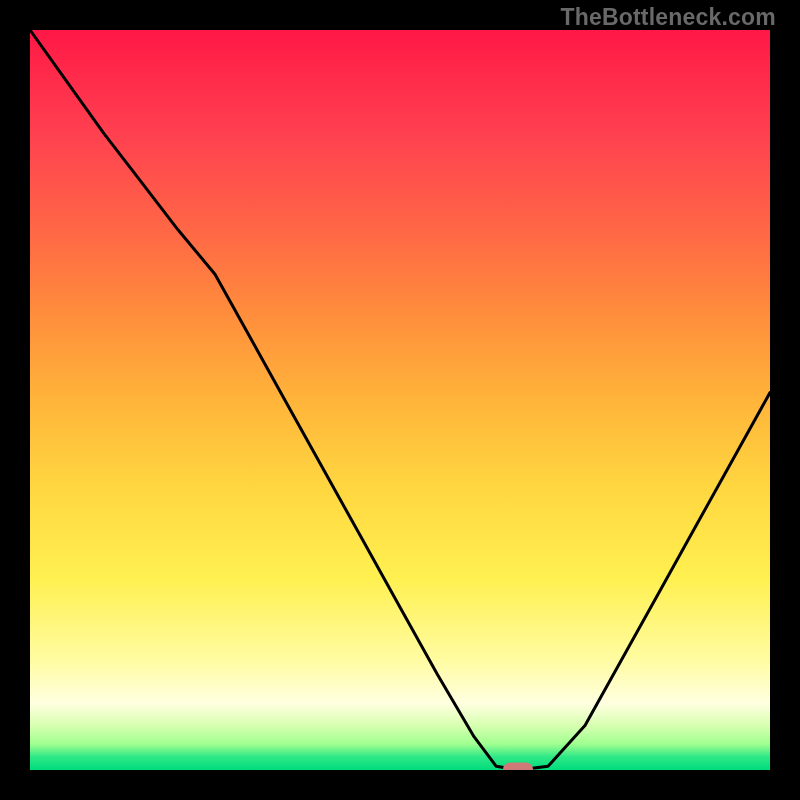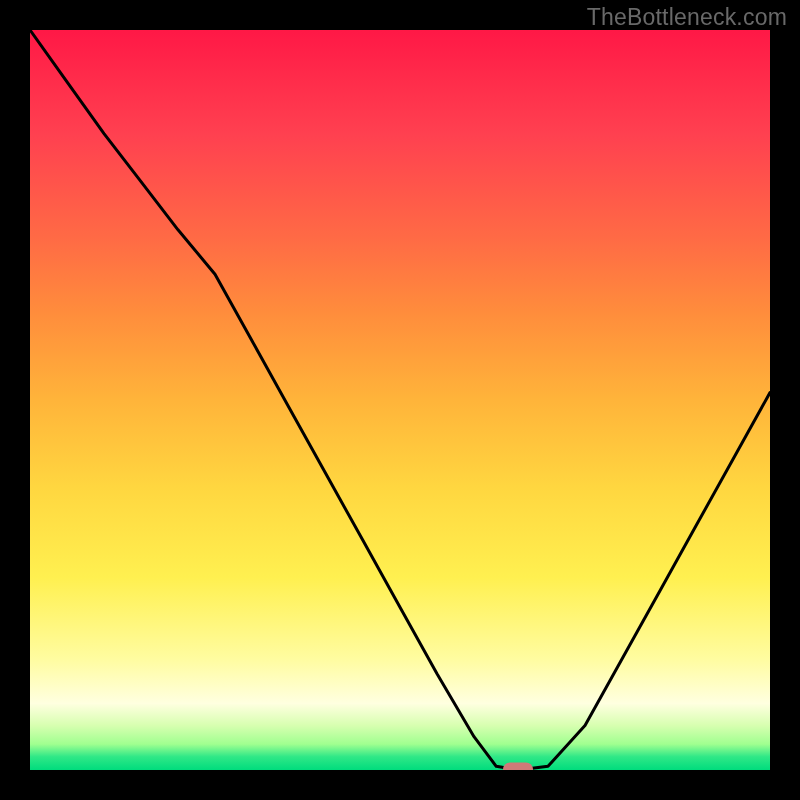--- a/index.html
+++ b/index.html
@@ -14,25 +14,25 @@
   .frame {
     position: absolute;
     left: 0;
     top: 0;
     width: 800px;
     height: 800px;
     background: #000;
   }
   .watermark {
     position: absolute;
-    right: 13px;
+    right: 24px;
     top: 4px;
     color: #696969;
     font-size: 23px;
-    font-weight: 400;
+    font-weight: 700;
     letter-spacing: 0.2px;
   }
   .plot-area {
     position: absolute;
     left: 30px;
     top: 30px;
     width: 740px;
     height: 740px;
     overflow: hidden;
   }

